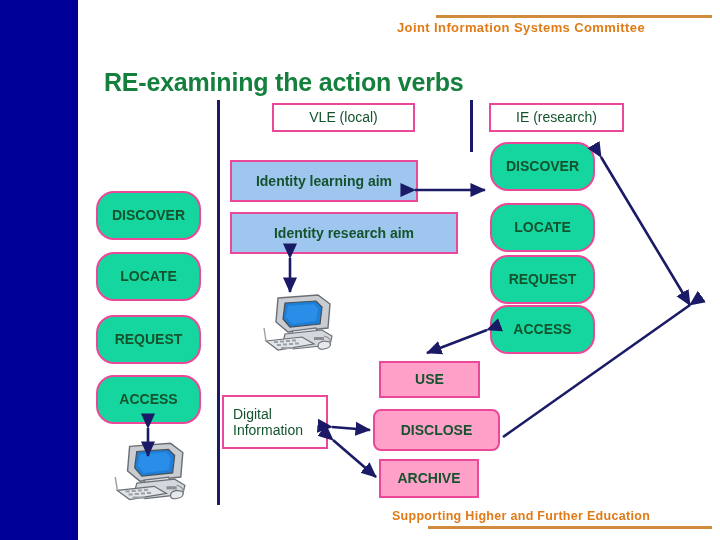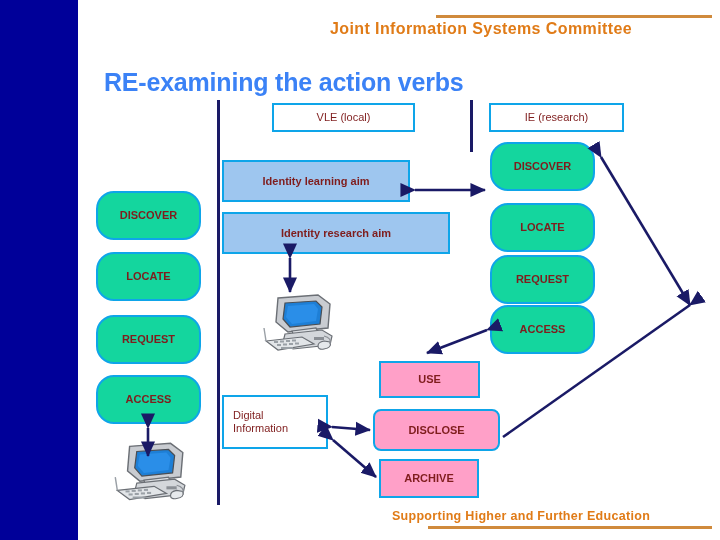--- a/index.html
+++ b/index.html
@@ -18,61 +18,61 @@
     background:#000099;
   }
 
   
   .hdr-rule{
     position:absolute;left:436px;top:15px;width:276px;height:3px;
     background:#d08a3c;
   }
   .hdr-text{
     position:absolute;left:330px;top:20px;width:382px;
-    text-align:left;
+    text-align:center;
     color:#e07b17;
-    font-size:16px;font-weight:bold;letter-spacing:.4px;
+    font-size:13px;font-weight:bold;letter-spacing:.4px;
     white-space:nowrap;
   }
 
   
   .ftr-text{
     position:absolute;left:330px;top:509px;width:382px;
     text-align:center;
     color:#e07b17;
     font-size:12.5px;font-weight:bold;letter-spacing:.3px;
     white-space:nowrap;
   }
   .ftr-rule{
     position:absolute;left:428px;top:526px;width:284px;height:3px;
     background:#d08a3c;
   }
 
   
   .title{
     position:absolute;left:104px;top:68px;
-    color:#3b82f6;
+    color:#15803d;
     font-size:25px;font-weight:bold;letter-spacing:-.2px;
     white-space:nowrap;
   }
 
   
   .bx{
     position:absolute;
     box-sizing:border-box;
-    border:2px solid #0ea5e9;
-    color:#7f1d1d;
-    font-size:11px;
+    border:2px solid #ec4899;
+    color:#14532d;
+    font-size:14px;
     display:flex;align-items:center;justify-content:center;
     text-align:center;
     line-height:1.15;
   }
   .bx.white{background:#ffffff;}
   .bx.green{background:#14d69e;}
-  .bx.blue{background:#9ec6ef;font-weight:bold;}
+  .bx.blue{background:#9ec6ef;font-weight:bold;margin-left:8px;}
   .bx.pink{background:#ffa0c8;font-weight:bold;}
   .bx.green{font-weight:bold;border-radius:18px;}
   .bx.left{justify-content:flex-start;text-align:left;padding-left:9px;}
 
   
   .vrule{position:absolute;width:3px;background:#1a1a66;}
 
   svg.overlay{position:absolute;left:0;top:0;width:720px;height:540px;pointer-events:none;}
 
   .pc{position:absolute;}

